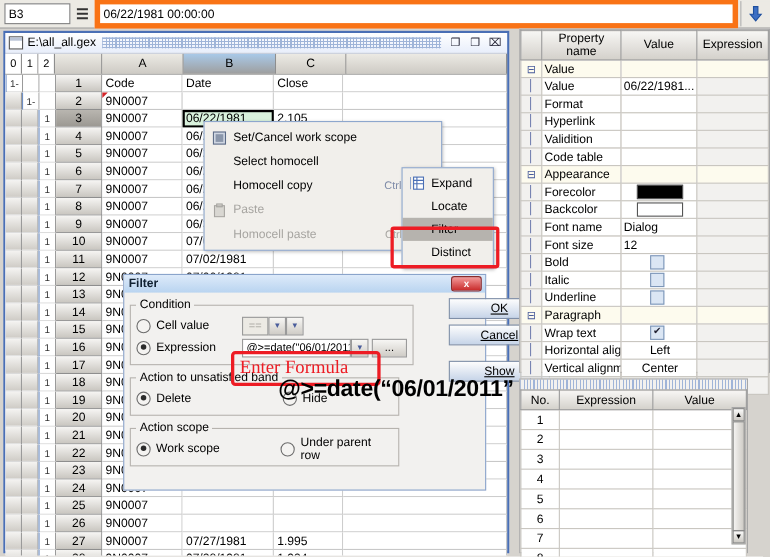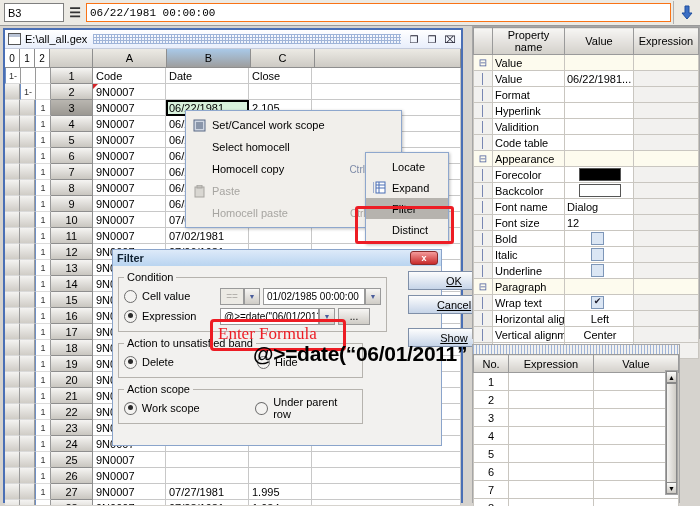--- a/index.html
+++ b/index.html
@@ -10,22 +10,22 @@
     position:relative;
   }
   .abs{position:absolute;}
 
   
   #formulabar{left:0;top:0;width:700px;height:25px;background:#eceae4;
     border-bottom:1px solid #9a9a9a;display:flex;align-items:center;}
   #namebox{width:55px;height:17px;margin-left:4px;background:#fff;
     border:1px solid #7f7f7f;display:flex;align-items:center;padding-left:3px;font-size:11px;}
   #eqicon{width:22px;text-align:center;font-size:13px;color:#333;font-weight:bold;}
-  #fxinput{flex:1;height:17px;background:#fff;border:1px solid #f97316;
-    display:flex;align-items:center;padding-left:3px;font-size:11px;margin-right:2px;font-family:Liberation Mono, monospace;}
+  #fxinput{flex:1;height:17px;background:#fff;border:5px solid #f97316;
+    display:flex;align-items:center;padding-left:3px;font-size:11px;margin-right:2px;}
   #dlbtn{width:26px;height:23px;background:#eceae4;border-left:1px solid #b0b0b0;
     display:flex;align-items:center;justify-content:center;}
 
   
   #docwin{left:3px;top:28px;width:460px;height:475px;
     border:2px solid #4a6fb5;background:#f2f1ef;box-sizing:border-box;}
   #doctitle{height:18px;background:linear-gradient(to bottom,#ffffff,#e8eefb);
     display:flex;align-items:center;border-bottom:1px solid #c4cbdc;}
   #doctitle .ticon{width:13px;height:12px;border:1px solid #555;background:#fff;margin:0 4px 0 3px;
     position:relative;box-sizing:border-box;}
@@ -497,32 +497,32 @@
     </div>
     <div class="mi dis">
       <span class="ic"></span>
       <span class="lb">Homocell paste</span>
       <span class="ac">Ctrl+Alt-V</span>
     </div>
   </div>
 
 <div class="abs" id="submenu">
     <div class="mi">
-      <span class="ic"></span>
-      <span class="lb">Locate</span>
-    </div>
-    <div class="mi">
       <span class="ic"><svg class="micon" viewBox="0 0 13 13">
           <rect x="3" y="1" width="9" height="11" fill="#fff" stroke="#4a6fb5"></rect>
           <line x1="3" y1="4" x2="12" y2="4" stroke="#4a6fb5"></line>
           <line x1="3" y1="7" x2="12" y2="7" stroke="#4a6fb5"></line>
           <line x1="6" y1="1" x2="6" y2="12" stroke="#4a6fb5"></line>
           <line x1="0" y1="1" x2="0" y2="12" stroke="#4a6fb5"></line>
         </svg></span>
       <span class="lb">Expand</span>
+    </div>
+    <div class="mi">
+      <span class="ic"></span>
+      <span class="lb">Locate</span>
     </div>
     <div class="mi hl">
       <span class="ic"></span>
       <span class="lb">Filter</span>
     </div>
     <div class="mi">
       <span class="ic"></span>
       <span class="lb">Distinct</span>
     </div>
   </div>
@@ -535,21 +535,20 @@
   </div>
   <div id="fdbody">
     <div id="fdleft">
       <fieldset>
         <legend>Condition</legend>
         <div class="radrow">
           <span class="rad" id="radCell"></span>
           <span style="width:78px;">Cell value</span>
           <span class="opsel">==</span>
           <span class="ddbtn">▼</span>
-          <span class="txtin" style="width:97px;margin-left:3px;">01/02/1985 00:00:00</span>
           <span class="ddbtn">▼</span>
         </div>
         <div class="radrow">
           <span class="rad on" id="radExpr"></span>
           <span style="width:78px;">Expression</span>
           <span class="txtin" style="width:94px;">@&gt;=date("06/01/2011")</span>
           <span class="ddbtn">▼</span>
           <span class="txtin ctr" style="width:30px;margin-left:3px;background:linear-gradient(to bottom,#f7f6f4,#cfccc6);justify-content:center;padding-left:0;">...</span>
         </div>
       </fieldset>

